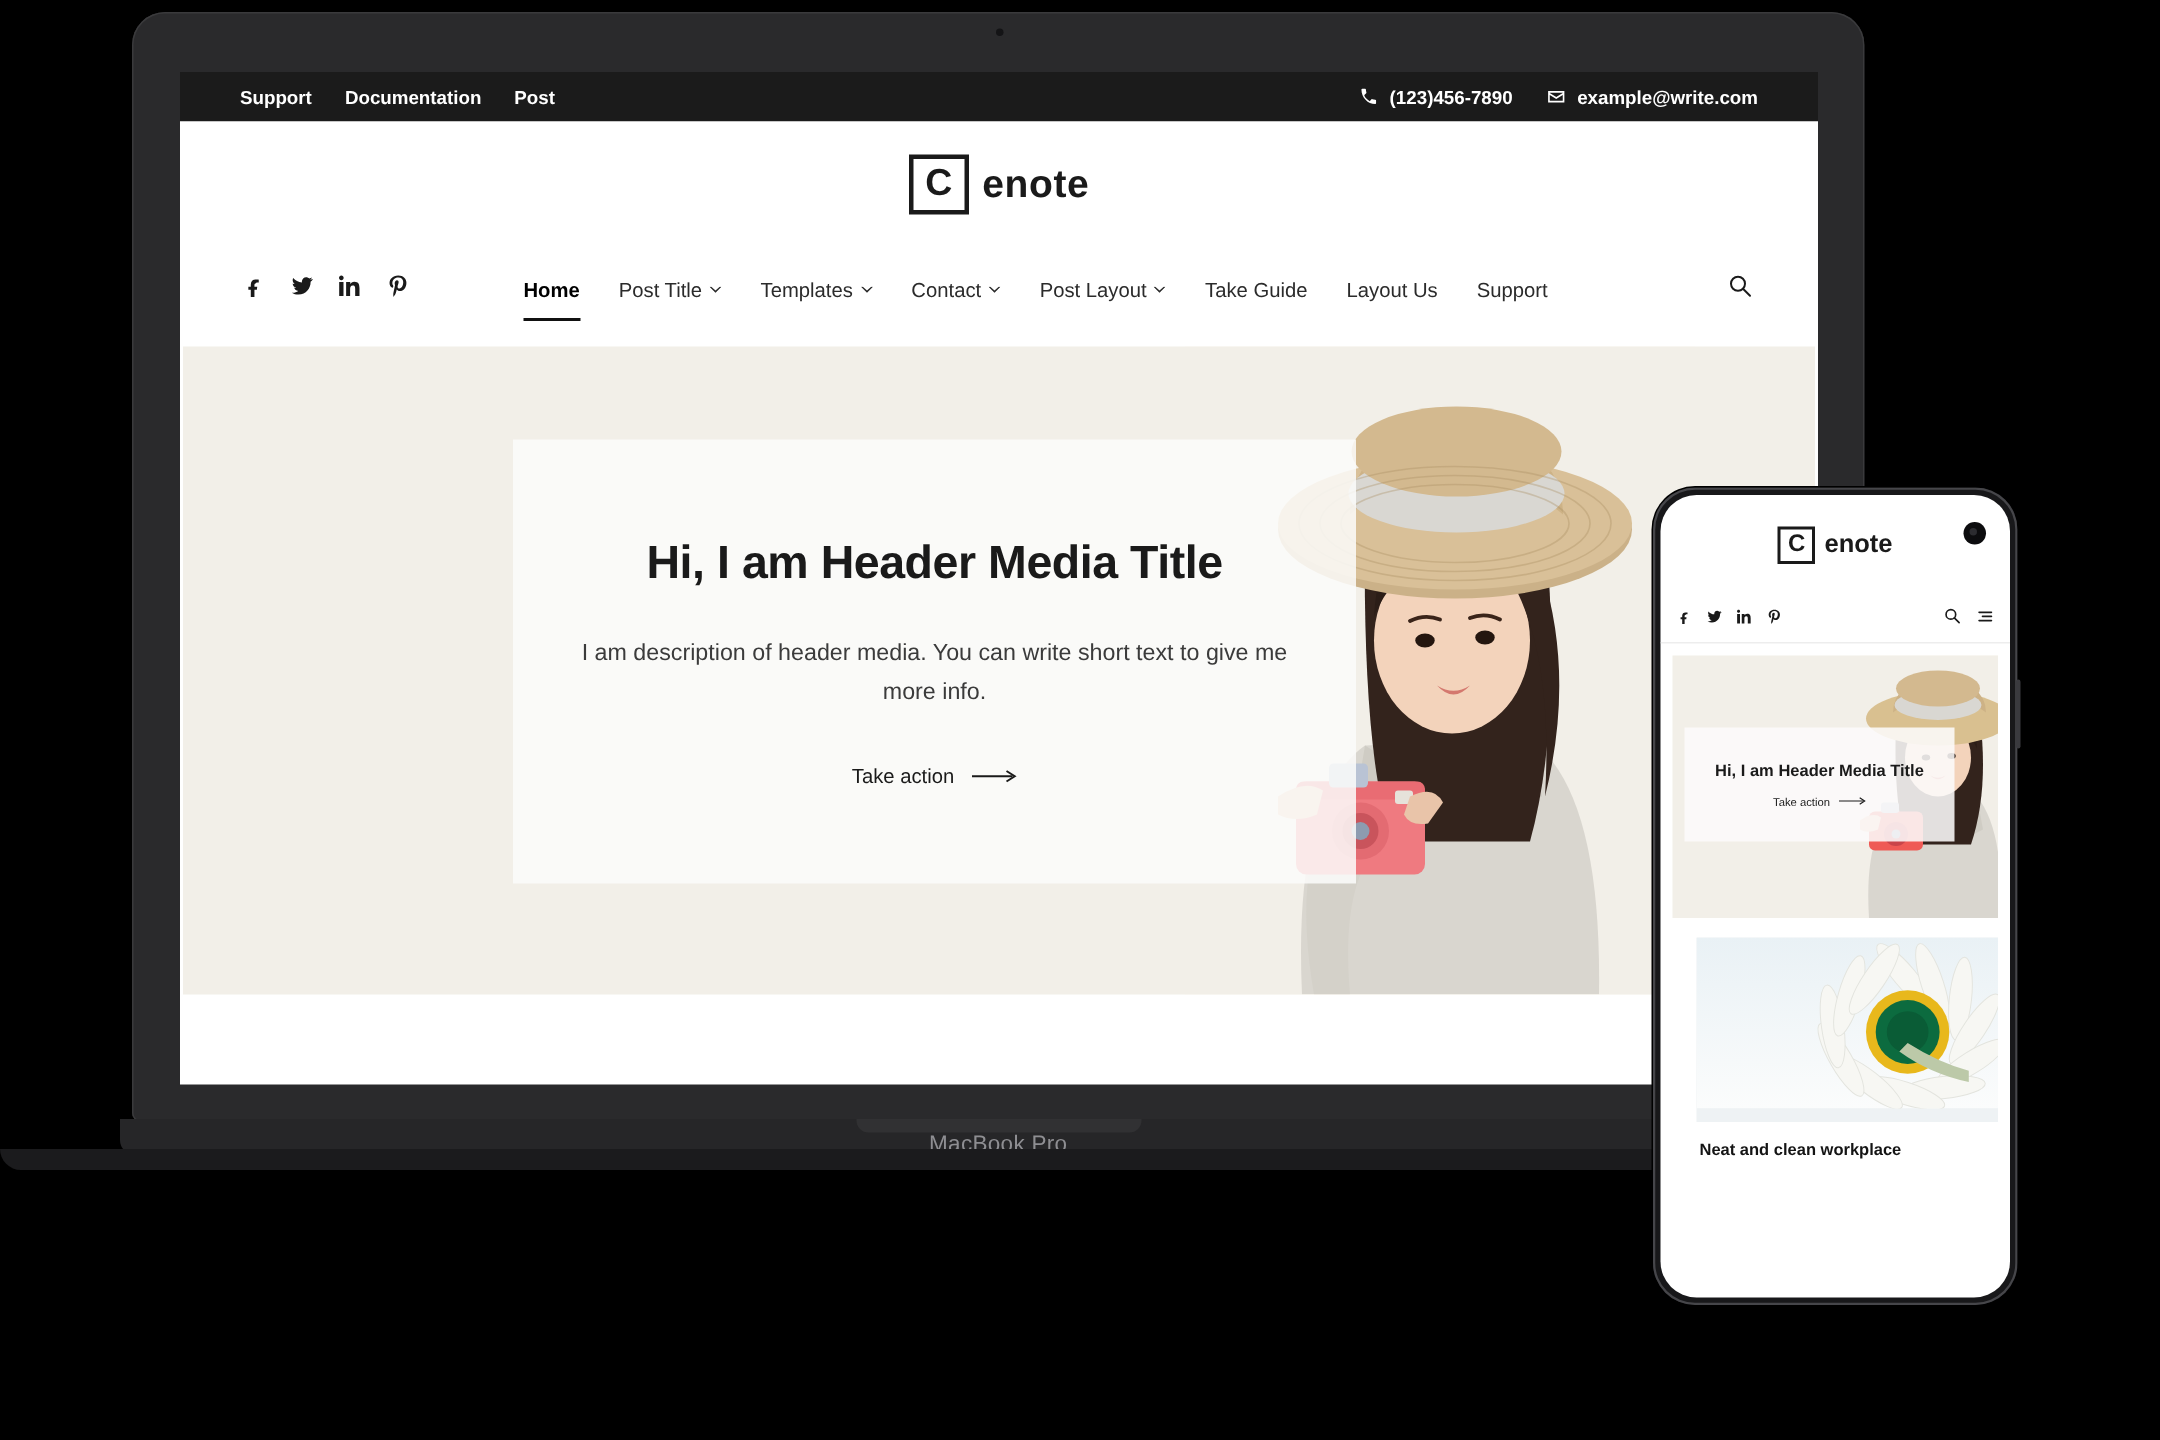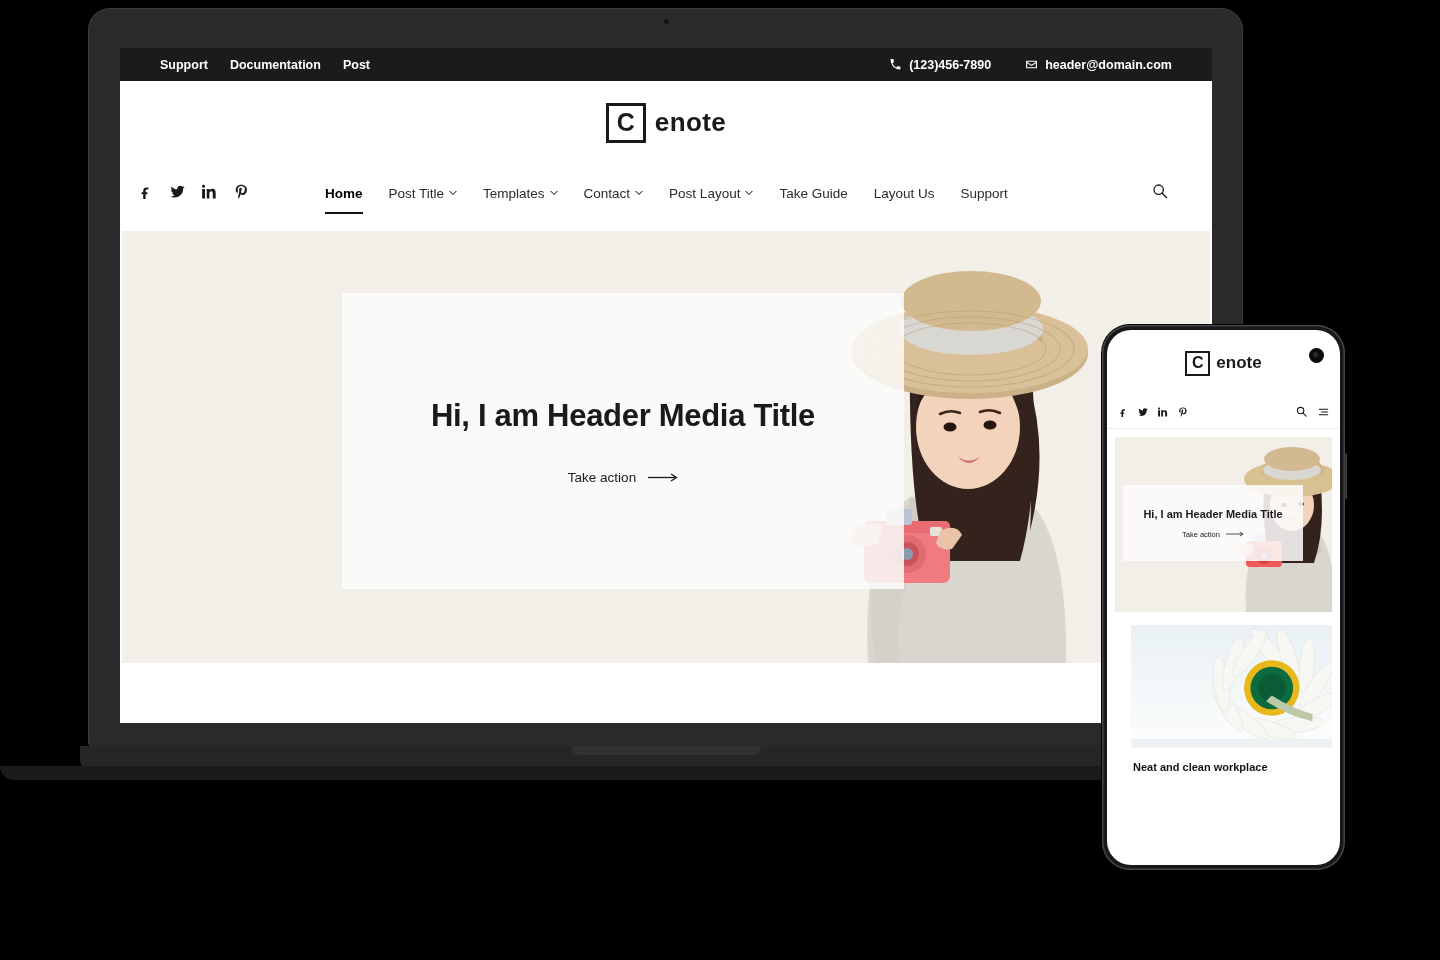--- a/index.html
+++ b/index.html
@@ -45,38 +45,38 @@
   }
 
   
   .topbar {
     height: 33px; background: #1b1b1b; color: #fff;
     display: flex; align-items: center; justify-content: space-between;
     padding: 0 40px; font-size: 12.5px;
   }
   .topbar-links { display: flex; gap: 22px; }
   .topbar-links a { color: #fff; text-decoration: none; font-weight: 700; }
-  .topbar-contact { display: flex; gap: 34px; align-items: center; }
+  .topbar-contact { display: flex; gap: 23px; align-items: center; }
   .topbar-contact span { display: flex; align-items: center; gap: 7px; font-weight: 700; }
   .tb-ico { width: 13px; height: 13px; fill: #fff; }
 
   
   .logo-row { height: 83px; display: flex; align-items: center; justify-content: center; background: #fff; }
   .logo { display: flex; align-items: center; gap: 9px; }
   .logo-box {
     width: 40px; height: 40px; border: 3px solid #1a1a1a;
     display: flex; align-items: center; justify-content: center;
     font-size: 25px; font-weight: 700; color: #1a1a1a; line-height: 1;
   }
   .logo-word { font-size: 26px; font-weight: 700; color: #1a1a1a; letter-spacing: .4px; }
 
   
   .navbar {
     height: 58px; background: #fff; display: flex; align-items: center;
-    padding: 0 18px; position: relative;
+    padding: 0 42px; position: relative;
   }
   .social { display: flex; gap: 17px; align-items: center; }
   .social svg { width: 15px; height: 15px; fill: #1a1a1a; }
   .menu { display: flex; align-items: center; gap: 26px; margin-left: 76px; }
   .menu-item {
     font-size: 13.5px; color: #2b2b2b; display: flex; align-items: center; gap: 5px;
     position: relative; cursor: pointer; white-space: nowrap;
   }
   .menu-item.active { font-weight: 700; color: #000; }
   .menu-item.active::after {
@@ -163,21 +163,21 @@
             <span>
               <svg class="tb-ico" viewBox="0 0 24 24">
                   <path d="M6.6 10.8c1.4 2.8 3.8 5.1 6.6 6.6l2.2-2.2c.3-.3.7-.4 1-.2 1.2.4 2.4.6 3.6.6.6 0 1 .4 1 1V20c0 .6-.4 1-1 1C11 21 3 13 3 3c0-.6.4-1 1-1h3.5c.6 0 1 .4 1 1 0 1.3.2 2.5.6 3.6.1.4 0 .8-.2 1l-2.3 2.2z"></path>
                 </svg>
               <span>(123)456-7890</span>
             </span>
             <span>
               <svg class="tb-ico" viewBox="0 0 24 24">
                   <path d="M2 5h20v14H2V5zm2 2v.4l8 5 8-5V7H4zm16 10V9.7l-8 5-8-5V17h16z"></path>
                 </svg>
-              <span>header@domain.com</span>
+              <span>example@write.com</span>
             </span>
           </div>
         </div>
 
         <div class="logo-row">
           <div class="logo">
             <div class="logo-box">C</div>
             <div class="logo-word">enote</div>
           </div>
         </div>
@@ -292,35 +292,37 @@
               <circle cx="117" cy="323" r="6" fill="#8d9bb0"></circle>
               <rect x="140" y="296" width="12" height="9" rx="2" fill="#e6e2da"></rect>
 
               <path d="M62 300 q18 -12 30 -4 l-4 16 q-14 6 -26 0 z" fill="#e9c4a9"></path>
               <path d="M150 300 q16 -8 22 4 l-10 14 q-12 2 -16 -6 z" fill="#e9c4a9"></path>
             </svg>
           </div>
 
           <div class="hero-card">
             <div class="hero-title">Hi, I am Header Media Title</div>
+            <div class="hero-desc">I am description of header media. You can write short text to give me more info.</div>
             <div class="hero-cta">
               <span>Take action</span>
               <svg class="arrow" viewBox="0 0 30 9">
                 <line x1="0" y1="4.5" x2="27" y2="4.5"></line>
                   <polyline points="23,1 28.5,4.5 23,8"></polyline>
               </svg>
             </div>
           </div>
         </div>
 
       </div>
     </div>
 
     <div class="laptop-base"></div>
     <div class="laptop-notch"></div>
+    <div class="laptop-label">MacBook Pro</div>
     <div class="laptop-foot"></div>
   </div>
 
   <div class="phone">
     <div class="phone-body"></div>
     <div class="phone-btn"></div>
 
     <div class="phone-screen">
       <div class="punch"></div>
 

